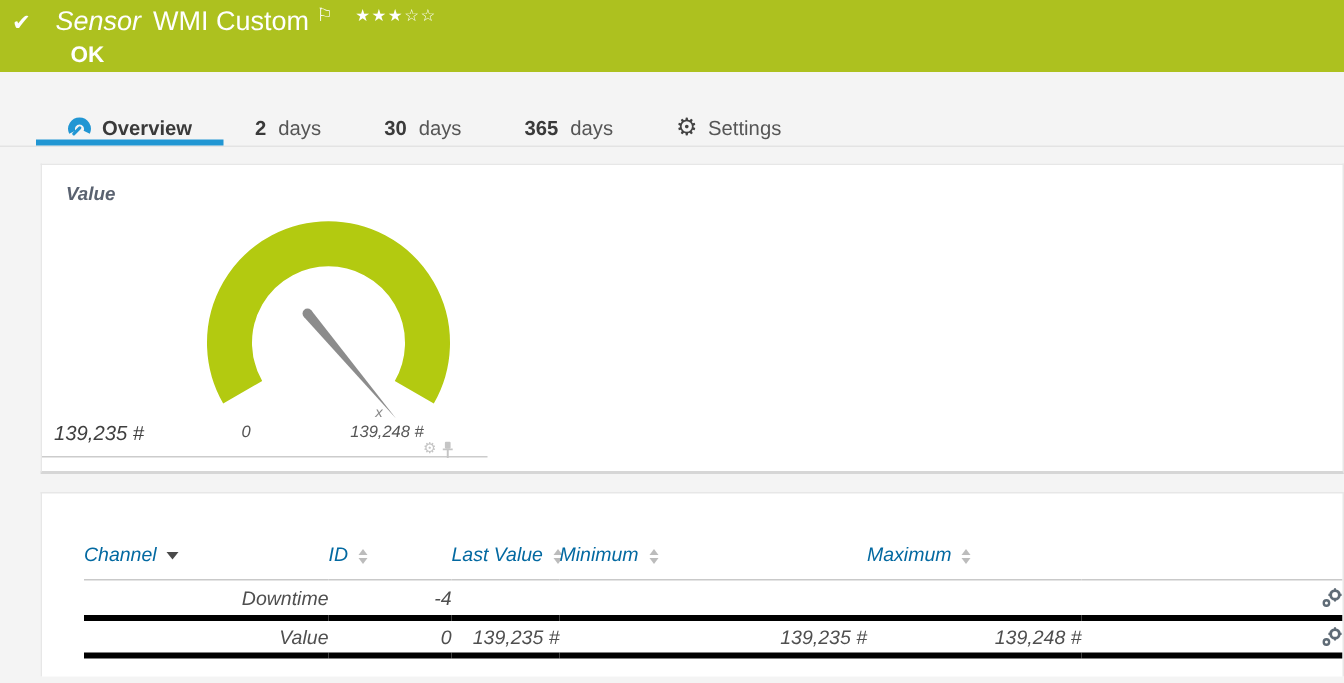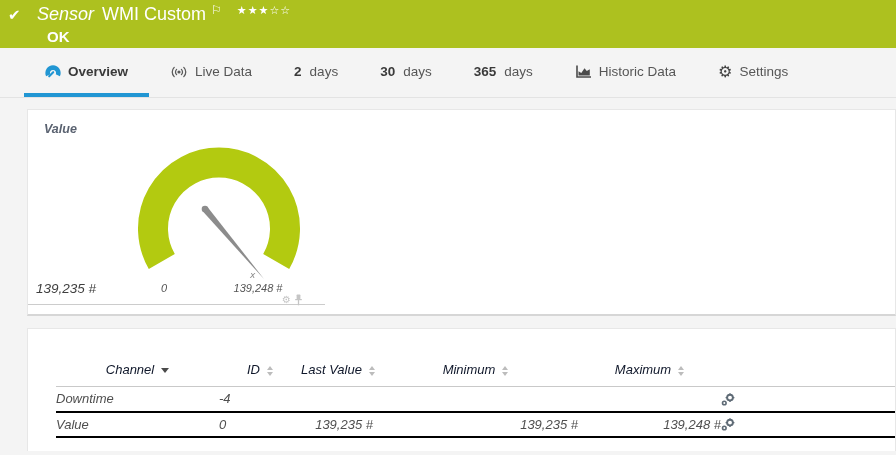--- a/index.html
+++ b/index.html
@@ -29,21 +29,21 @@
   .banner .flag{font-size:12px;position:relative;top:-6px;margin-left:5px;cursor:pointer;}
   .banner .stars{margin-left:10px;font-size:11px;letter-spacing:1px;position:relative;top:-6px;cursor:pointer;}
   .banner .status{position:absolute;left:47px;top:28px;font-size:15px;font-weight:bold;}
 
   
   .tabbar{
     display:flex;align-items:flex-start;
     padding:16px 0 0 24px;border-bottom:1px solid #e3e3e3;background:#f4f4f4;
   }
   .tab{
-    height:33px;display:flex;align-items:flex-start;gap:7px;padding:0 21px;
+    height:33px;display:flex;align-items:flex-end;gap:7px;padding:0 21px;
     border-bottom:4px solid transparent;font-size:13.5px;color:#565656;cursor:pointer;white-space:nowrap;
   }
   .tab.active{border-color:var(--accent-blue);color:#3a3a3a;font-weight:bold;}
   .tab .num{font-weight:bold;color:#3a3a3a;margin-right:1px;}
   .tab svg{display:block;}
   .tab .gearchar{font-size:16px;color:#434343;line-height:1;}
 
   
   .card{
     margin-left:27px;width:calc(100% - 27px);background:#fff;
@@ -64,24 +64,24 @@
   .tile-icons .tgear{font-size:10px;line-height:1;cursor:pointer;}
   .tile-icons svg{cursor:pointer;}
 
   
   table.channels{
     border-collapse:collapse;table-layout:fixed;
     margin:33px 0 0 28px;width:calc(100% - 28px);
     font-size:13px;color:#4f4f4f;
   }
   table.channels th{
-    font-weight:normal;color:#0f172a;text-align:center;
+    font-weight:normal;color:#0369a1;text-align:left;
     padding:0 0 9px 0;border-bottom:1px solid #c9c9c9;white-space:nowrap;cursor:pointer;
   }
-  table.channels td{height:25px;border-bottom:2px solid #000000;padding:0;white-space:nowrap;}
+  table.channels td{height:25px;border-bottom:4px solid #000000;padding:0;white-space:nowrap;text-align:right;}
   th.h-right{text-align:right;}
   td.c-right{text-align:right;}
   .pr12{padding-right:12px;}
   .pr8{padding-right:8px;}
   td.c-gear{padding-left:64px;}
   td.c-gear svg{cursor:pointer;display:inline-block;vertical-align:middle;}
 
   
   .sarr{display:inline-block;vertical-align:middle;margin-left:7px;}
   .sarr i{display:block;width:0;height:0;border-left:3.5px solid transparent;border-right:3.5px solid transparent;}
@@ -105,47 +105,30 @@
 
 <nav class="tabbar">
   <div class="tab active">
     <svg width="16" height="16" viewBox="0 0 16 16">
       <path d="M 3.2 11.2 A 5.3 5.3 0 1 1 12.8 11.2" fill="none" stroke="var(--accent-blue)" stroke-width="4.6"></path>
       <line x1="8.2" y1="8.2" x2="4.2" y2="12.3" stroke="var(--accent-blue)" stroke-width="2.1" stroke-linecap="round"></line>
     </svg>
     <span>Overview</span>
   </div>
   <div class="tab">
-    <svg width="18" height="16" viewBox="0 0 18 16">
-      <circle cx="9" cy="8" r="1.6" fill="#5a5a5a"></circle>
-      <path d="M6.6 5.4 A3.6 3.6 0 0 0 6.6 10.6" fill="none" stroke="#5a5a5a" stroke-width="1.3" stroke-linecap="round"></path>
-      <path d="M4.2 3.4 A6.4 6.4 0 0 0 4.2 12.6" fill="none" stroke="#5a5a5a" stroke-width="1.3" stroke-linecap="round"></path>
-      <path d="M11.4 5.4 A3.6 3.6 0 0 1 11.4 10.6" fill="none" stroke="#5a5a5a" stroke-width="1.3" stroke-linecap="round"></path>
-      <path d="M13.8 3.4 A6.4 6.4 0 0 1 13.8 12.6" fill="none" stroke="#5a5a5a" stroke-width="1.3" stroke-linecap="round"></path>
-    </svg>
-    <span>Live Data</span>
-  </div>
-  <div class="tab">
     <span class="num">2</span>
     <span>days</span>
   </div>
   <div class="tab">
     <span class="num">30</span>
     <span>days</span>
   </div>
   <div class="tab">
     <span class="num">365</span>
     <span>days</span>
-  </div>
-  <div class="tab">
-    <svg width="17" height="15" viewBox="0 0 17 15">
-      <path d="M2 1.5 V13 H16" fill="none" stroke="#4a4a4a" stroke-width="1.6"></path>
-      <path d="M3.5 11.5 L3.5 7.2 L6.3 9 L9.5 4.2 L11.8 7 L14.8 5.2 L14.8 11.5 Z" fill="#4a4a4a"></path>
-    </svg>
-    <span>Historic Data</span>
   </div>
   <div class="tab">
     <span class="gearchar glyph">⚙</span>
     <span>Settings</span>
   </div>
 </nav>
 
 <section class="card gauge-card">
   <div class="gauge-tile">
     <div class="tile-title">Value</div>

